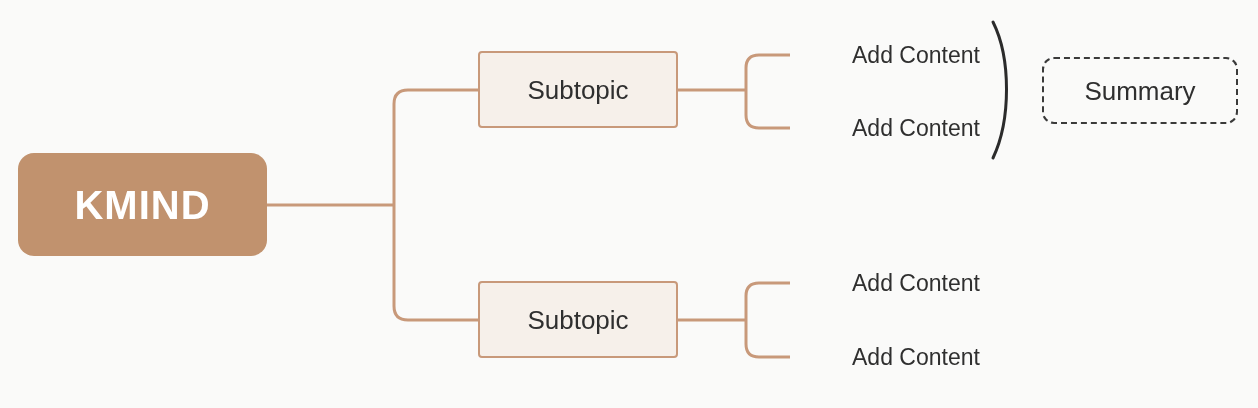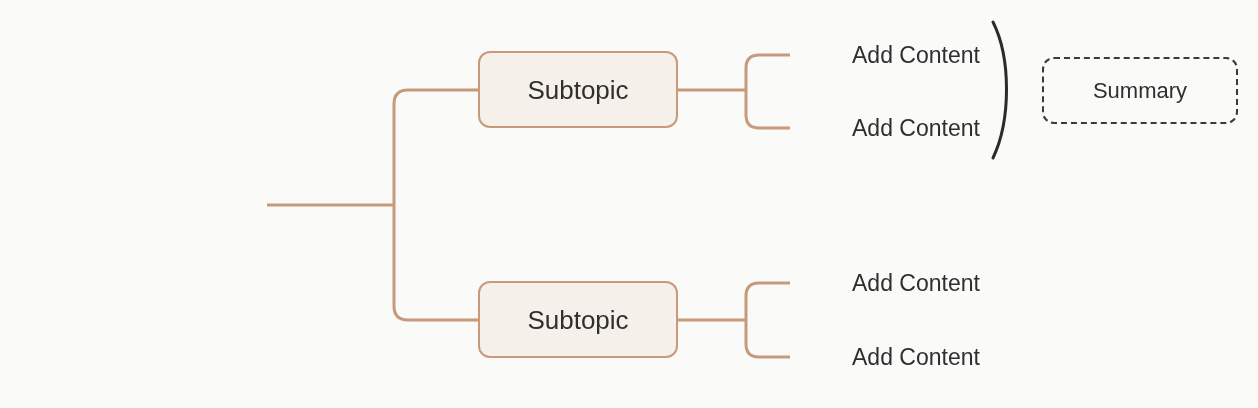--- a/index.html
+++ b/index.html
@@ -51,21 +51,21 @@
   }
 
   
   .node-subtopic {
     position: absolute;
     left: 478px;
     width: 200px;
     height: 77px;
     background: #F6F0EA;
     border: 2px solid #C8997A;
-    border-radius: 12px;
+    border-radius: 4px;
     display: flex;
     align-items: center;
     justify-content: center;
     box-sizing: border-box;
   }
   .node-subtopic.top { top: 51px; }
   .node-subtopic.bottom { top: 281px; }
   .node-subtopic .node-label {
     color: #2F2F2F;
     font-size: 26px;
@@ -102,21 +102,21 @@
     background: #FAFAF9;
     border: 2px dashed #3A3A3A;
     border-radius: 12px;
     display: flex;
     align-items: center;
     justify-content: center;
     box-sizing: border-box;
   }
   .node-summary .node-label {
     color: #2F2F2F;
-    font-size: 22px;
+    font-size: 26px;
     line-height: 1;
   }
 </style>
 </head>
 <body>
 
 <div id="canvas">
 
   <svg id="edges" viewBox="0 0 1258 408" width="1258" height="408" xmlns="http://www.w3.org/2000/svg">
 
@@ -132,20 +132,23 @@
     <path d="M 746 90 L 746 115 Q 746 128 759 128 L 790 128" fill="none" stroke="#C8997A" stroke-width="3" stroke-linecap="butt"></path>
 
     <path d="M 678 320 L 746 320" fill="none" stroke="#C8997A" stroke-width="3" stroke-linecap="butt"></path>
 
     <path d="M 746 320 L 746 296 Q 746 283 759 283 L 790 283" fill="none" stroke="#C8997A" stroke-width="3" stroke-linecap="butt"></path>
     <path d="M 746 320 L 746 344 Q 746 357 759 357 L 790 357" fill="none" stroke="#C8997A" stroke-width="3" stroke-linecap="butt"></path>
 
     <path d="M 993 22 C 1011 58 1011 120 993 158" fill="none" stroke="#2B2B2B" stroke-width="3" stroke-linecap="round"></path>
   </svg>
 
+  <div class="node-root">
+    <span class="node-label">KMIND</span>
+  </div>
 
   <div class="node-subtopic top">
     <span class="node-label">Subtopic</span>
   </div>
 
   <div class="node-subtopic bottom">
     <span class="node-label">Subtopic</span>
   </div>
 
   <div class="node-leaf leaf-t1">

